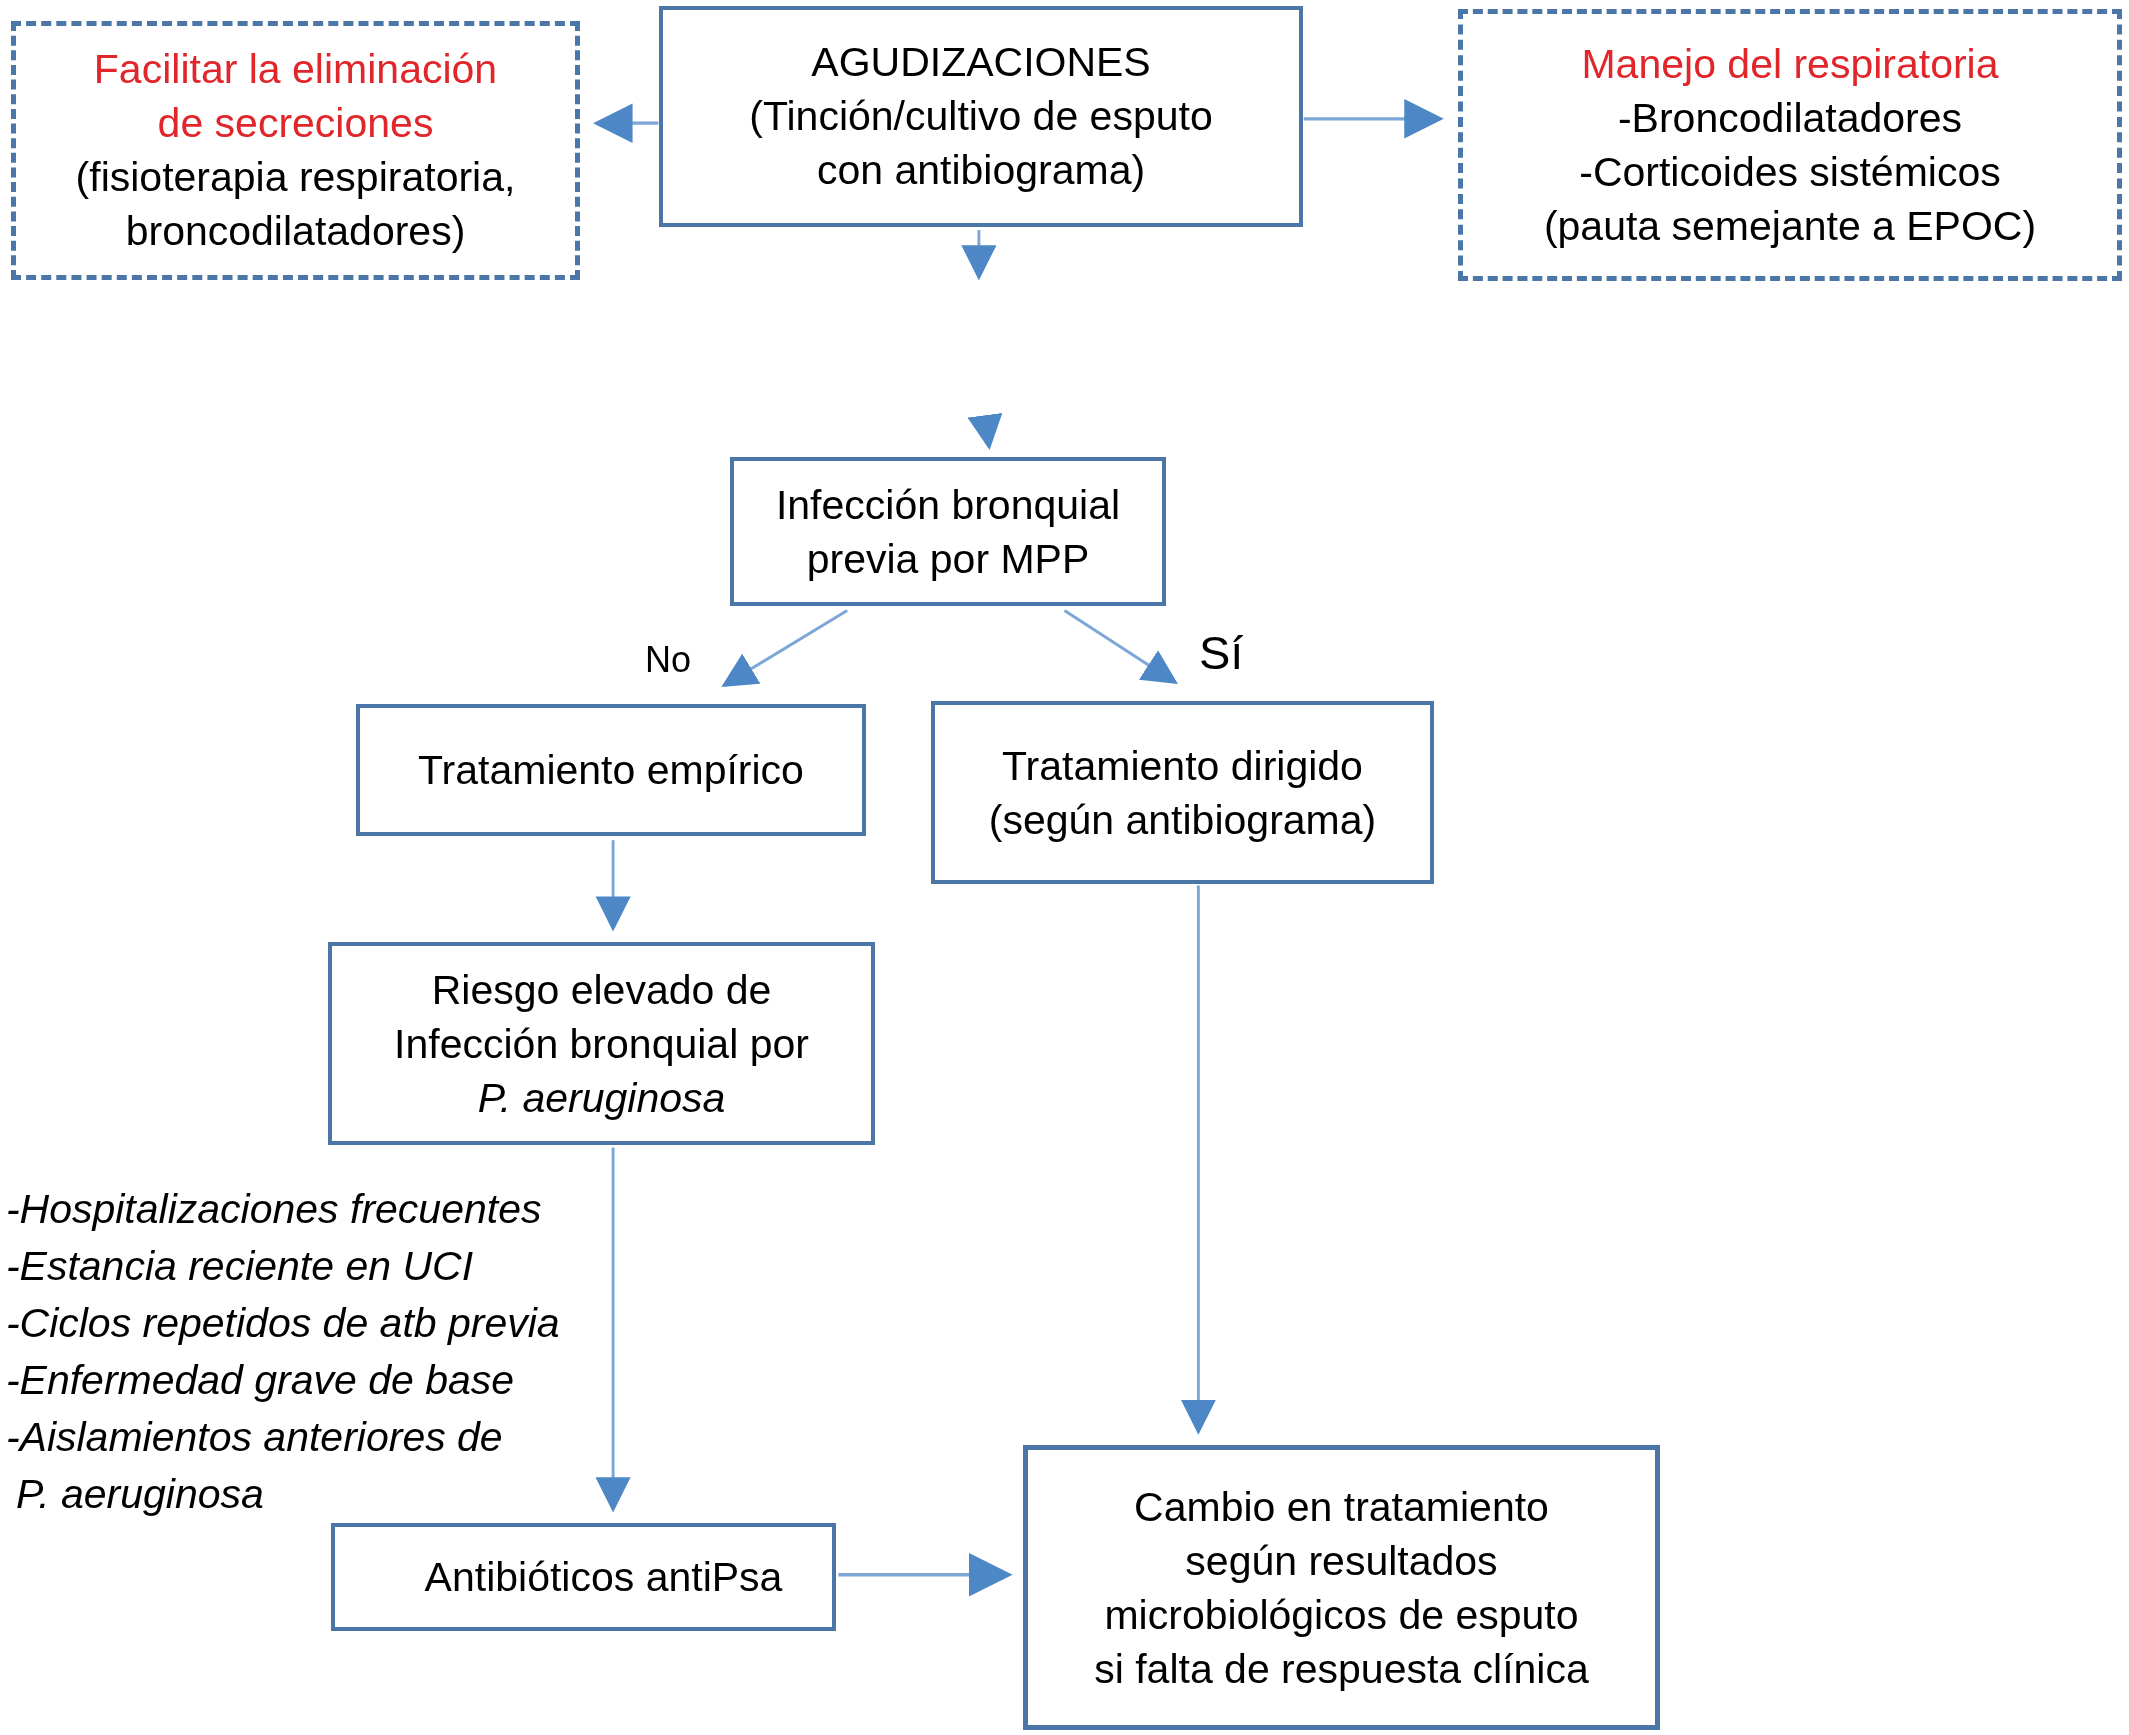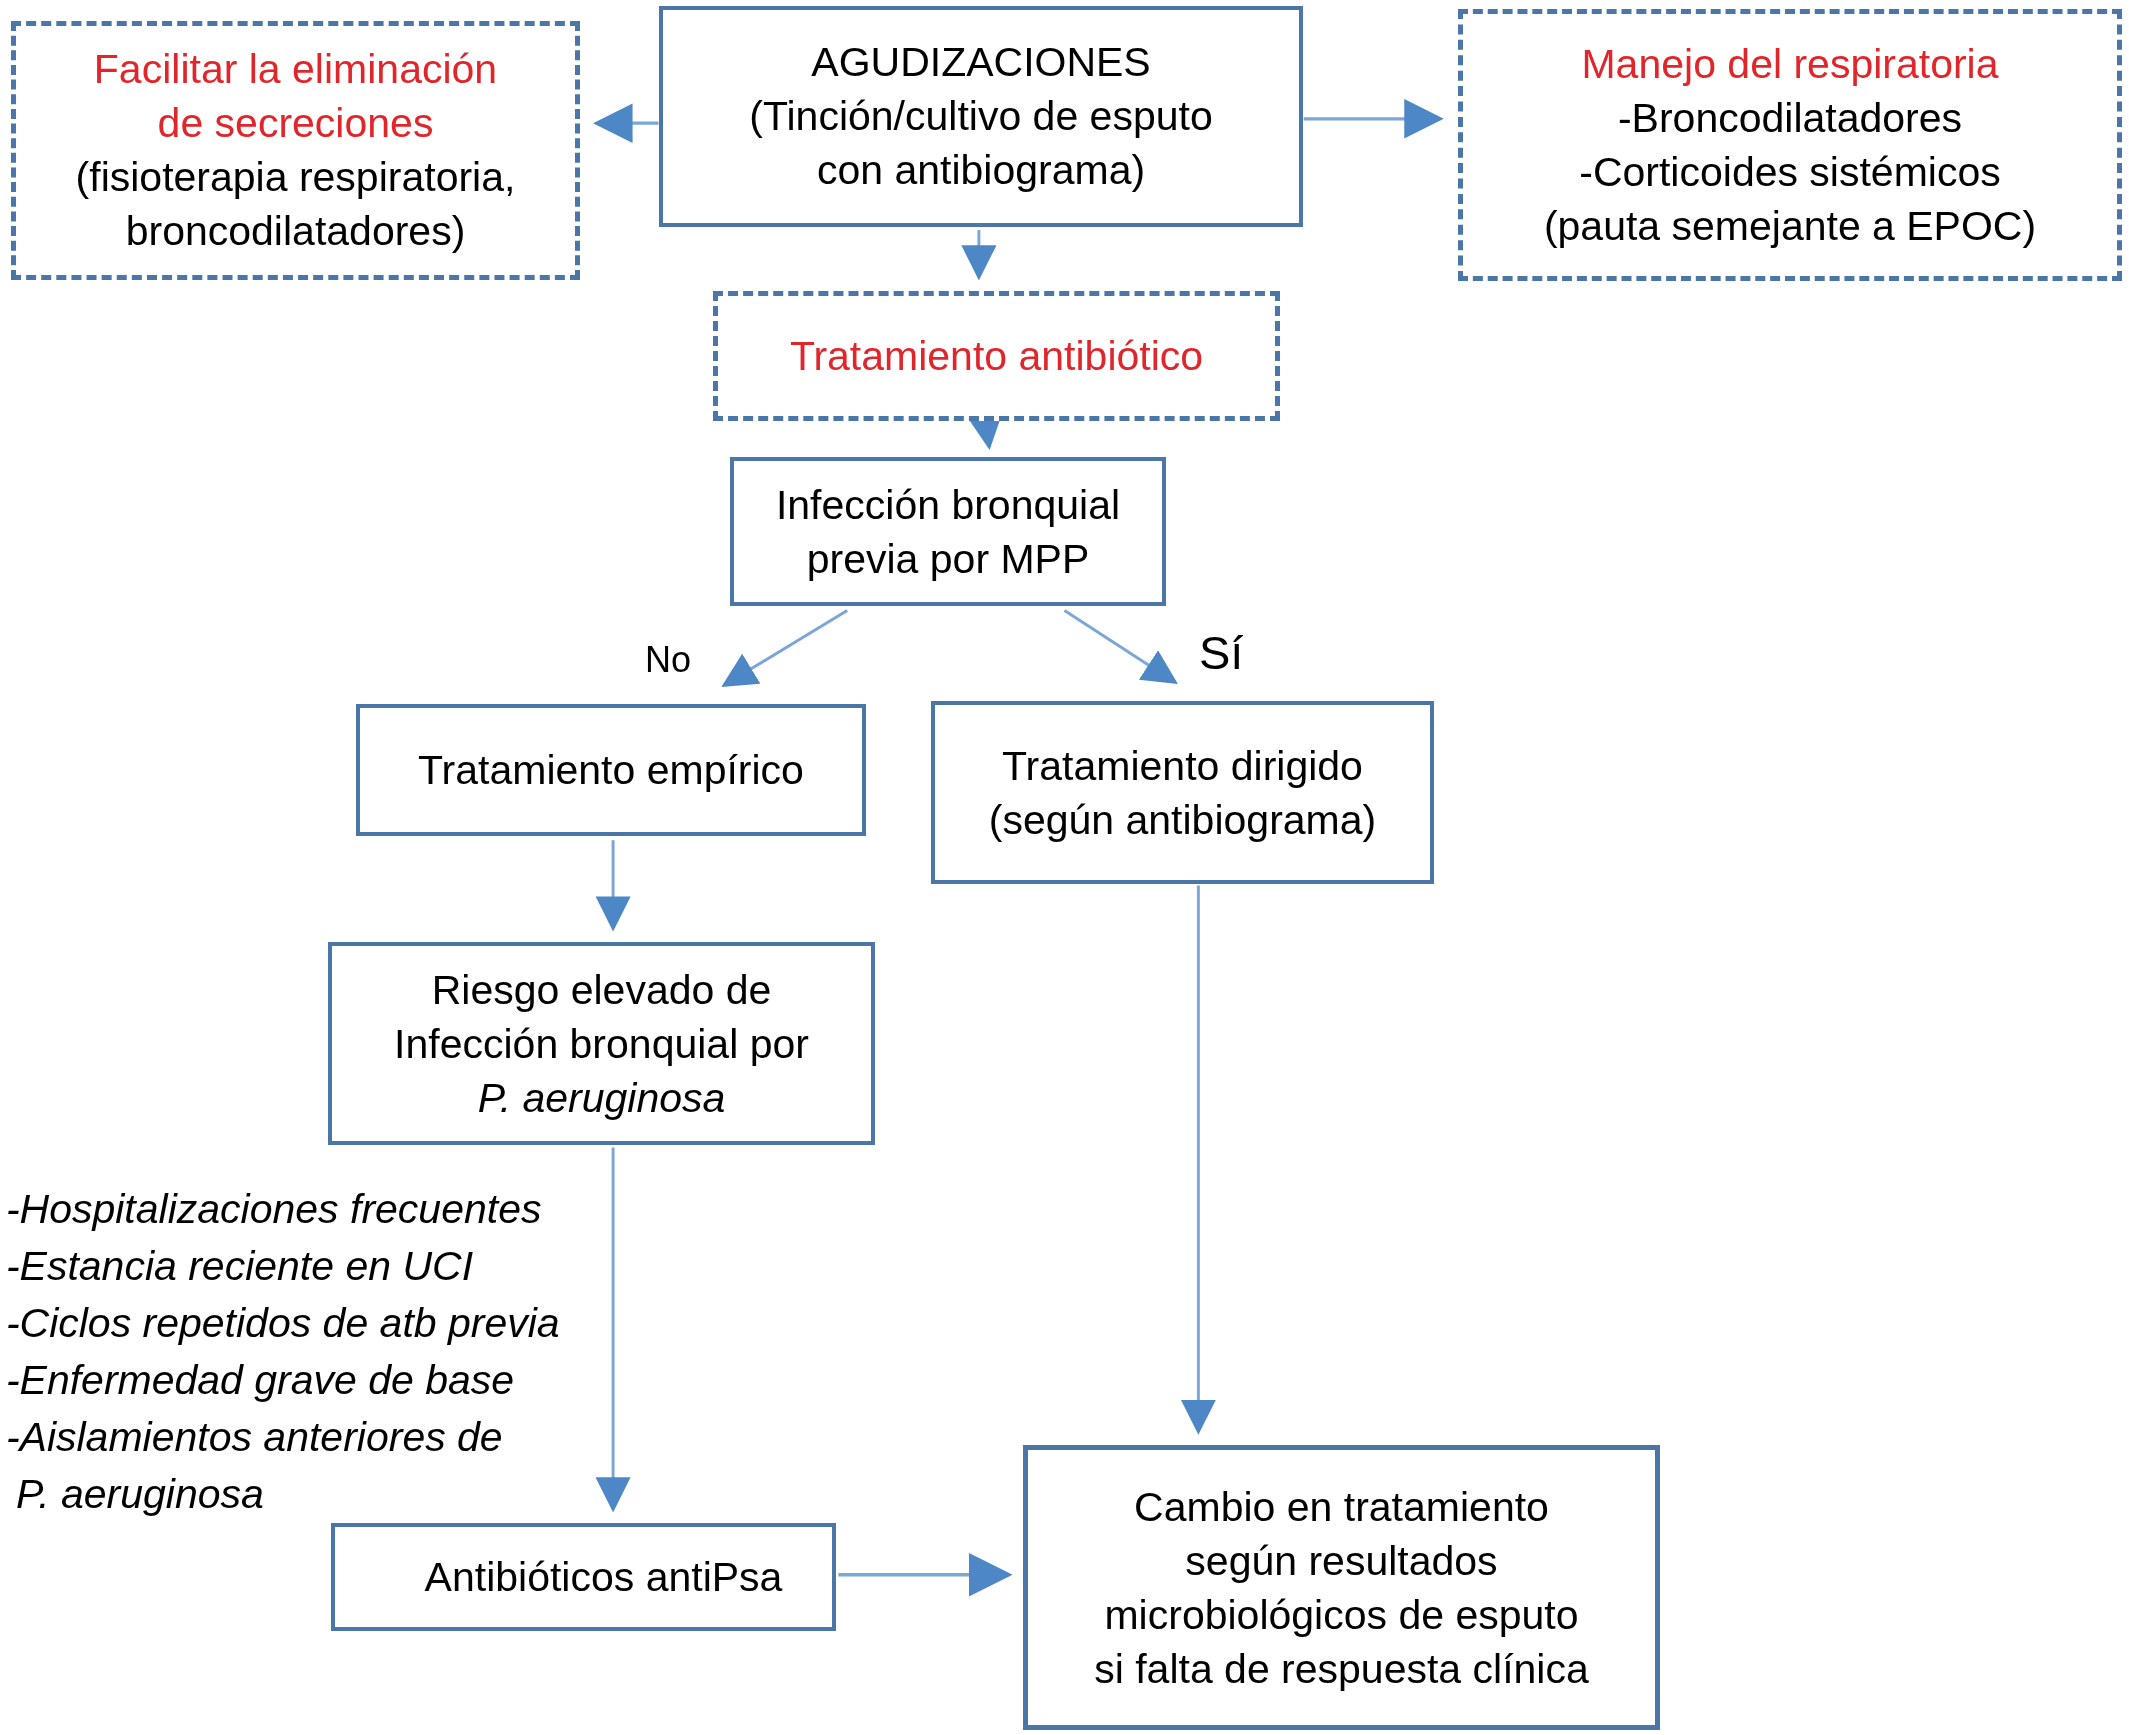--- a/index.html
+++ b/index.html
@@ -66,23 +66,20 @@
     <span>con antibiograma)</span>
   </div>
 
   <div class="box dashed" style="left:1458px;top:8.8px;width:664px;height:272px;">
     <span class="red">Manejo del respiratoria</span>
     <span>-Broncodilatadores</span>
     <span>-Corticoides sistémicos</span>
     <span>(pauta semejante a EPOC)</span>
   </div>
 
-  <div class="box dashed" style="left:713px;top:291px;width:567px;height:130px;">
-    <span class="red">Tratamiento antibiótico</span>
-  </div>
 
   <div class="box solid" style="left:730px;top:457px;width:436px;height:149px;">
     <span>Infección bronquial</span>
     <span>previa por MPP</span>
   </div>
 
   <span class="edge-label" style="left:645px;top:638px;">No</span>
   <span class="edge-label" style="left:1199px;top:631px;font-size:47px;">Sí</span>
 
   <div class="box solid" style="left:356px;top:704px;width:510px;height:132px;">

